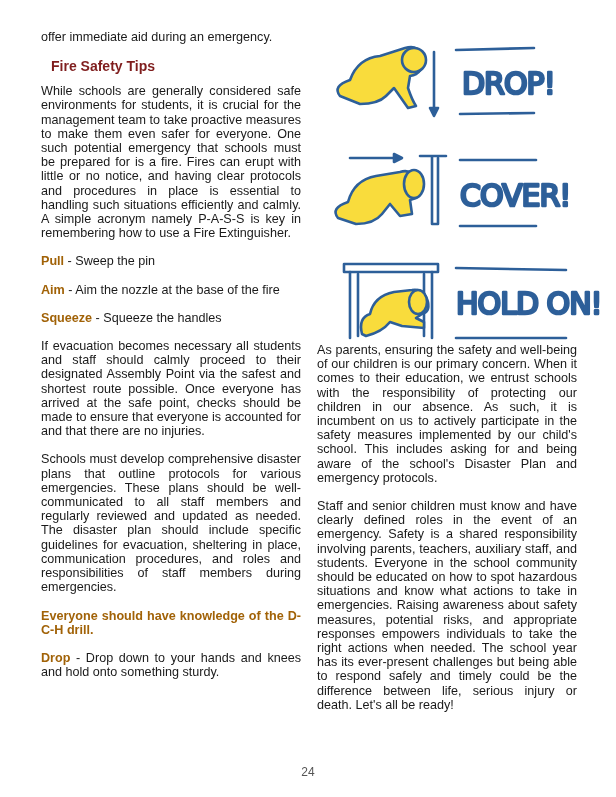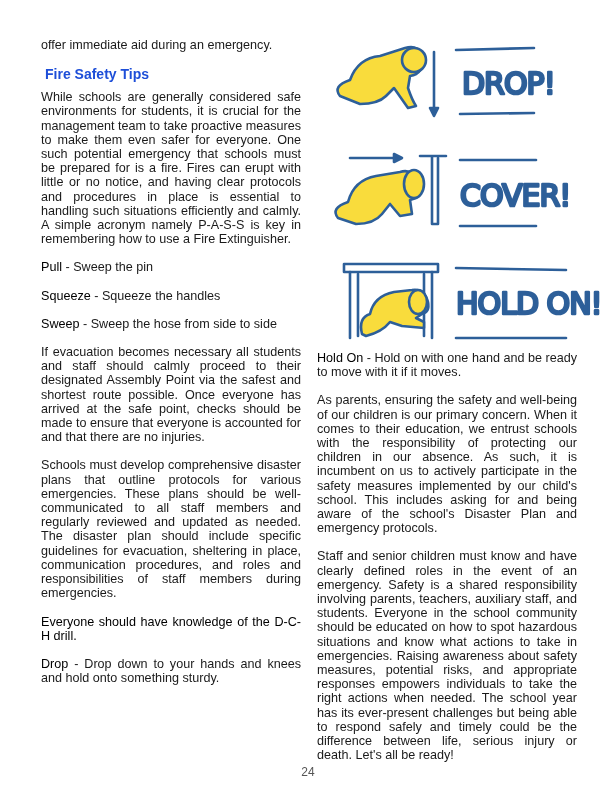--- a/index.html
+++ b/index.html
@@ -1,45 +1,45 @@
 <!DOCTYPE html>
 <html><head>
 <meta charset="utf-8">
 <style>
   html, body { margin: 0; padding: 0; background: #ffffff; }
   body { width: 616px; height: 797px; position: relative; overflow: hidden;
          font-family: "Liberation Sans", sans-serif; color: #1a1a1a; }
   .col { position: absolute; font-size: 12.6px; line-height: 14.2px; }
   .left { left: 41px; top: 30px; width: 260px; }
   .right { left: 317px; top: 343px; width: 260px; }
-  p { margin: 8px 0 14px 0; text-align: justify; }
-  .red { color: #000000; font-weight: normal; }
-  .h { color: #1d4ed8; font-weight: bold; font-size: 14px; line-height: 16px; margin: 4px; }
+  p { margin: 0 0 14px 0; text-align: justify; }
+  .red { color: #a16207; font-weight: bold; }
+  .h { color: #7f1d1d; font-weight: bold; font-size: 14px; line-height: 16px; margin: 10px; }
   .page-num { position: absolute; left: 0; width: 616px; top: 765px; text-align: center; font-size: 12px; color: #555; }
   .illus { position: absolute; left: 320px; top: 18px; width: 280px; height: 322px; }
   .illus svg { width: 100%; height: 100%; }
   .dch-word { font-family: "DejaVu Sans", sans-serif; fill: #2d5f99; font-size: 30px; letter-spacing: -1px; }
 </style>
 </head>
 <body>
 
 <div class="col left">
   <p>offer immediate aid during an emergency.</p>
 
   <div class="h">Fire Safety Tips</div>
   <p style="margin-bottom:14px;">While schools are generally considered safe environments for students, it is crucial for the management team to take proactive measures to make them even safer for everyone. One such potential emergency that schools must be prepared for is a fire. Fires can erupt with little or no notice, and having clear protocols and procedures in place is essential to handling such situations efficiently and calmly. A simple acronym namely P-A-S-S is key in remembering how to use a Fire Extinguisher.</p>
 
   <p>
     <span class="red">Pull</span><span> - Sweep the pin</span>
   </p>
   <p>
-    <span class="red">Squeeze</span><span> - Squeeze the handles</span>
+    <span class="red">Aim</span><span> - Aim the nozzle at the base of the fire</span>
   </p>
   <p>
-    <span class="red">Sweep</span><span> - Sweep the hose from side to side</span>
+    <span class="red">Squeeze</span><span> - Squeeze the handles</span>
   </p>
 
   <p>If evacuation becomes necessary all students and staff should calmly proceed to their designated Assembly Point via the safest and shortest route possible. Once everyone has arrived at the safe point, checks should be made to ensure that everyone is accounted for and that there are no injuries.</p>
   <p>Schools must develop comprehensive disaster plans that outline protocols for various emergencies. These plans should be well-communicated to all staff members and regularly reviewed and updated as needed. The disaster plan should include specific guidelines for evacuation, sheltering in place, communication procedures, and roles and responsibilities of staff members during emergencies.</p>
 
   <p class="red">Everyone should have knowledge of the D-C-H drill.</p>
 
   <p>
     <span class="red">Drop</span><span> - Drop down to your hands and knees and hold onto something sturdy.</span>
   </p>
@@ -80,20 +80,17 @@
         <ellipse cx="98" cy="284" rx="9" ry="12" fill="#f9dc3c"></ellipse>
       </g>
       <line x1="136" y1="250" x2="246" y2="252"></line>
       <line x1="136" y1="320" x2="246" y2="320"></line>
       <text class="dch-word" x="136" y="296">HOLD ON!</text>
     </g>
   </svg>
 </div>
 
 <div class="col right">
-  <p>
-    <span class="red">Hold On</span><span> - Hold on with one hand and be ready to move with it if it moves.</span>
-  </p>
   <p>As parents, ensuring the safety and well-being of our children is our primary concern. When it comes to their education, we entrust schools with the responsibility of protecting our children in our absence. As such, it is incumbent on us to actively participate in the safety measures implemented by our child's school. This includes asking for and being aware of the school's Disaster Plan and emergency protocols.</p>
   <p>Staff and senior children must know and have clearly defined roles in the event of an emergency. Safety is a shared responsibility involving parents, teachers, auxiliary staff, and students. Everyone in the school community should be educated on how to spot hazardous situations and know what actions to take in emergencies. Raising awareness about safety measures, potential risks, and appropriate responses empowers individuals to take the right actions when needed. The school year has its ever-present challenges but being able to respond safely and timely could be the difference between life, serious injury or death. Let's all be ready!</p>
 </div>
 
 <div class="page-num">24</div>
 
 </body></html>

